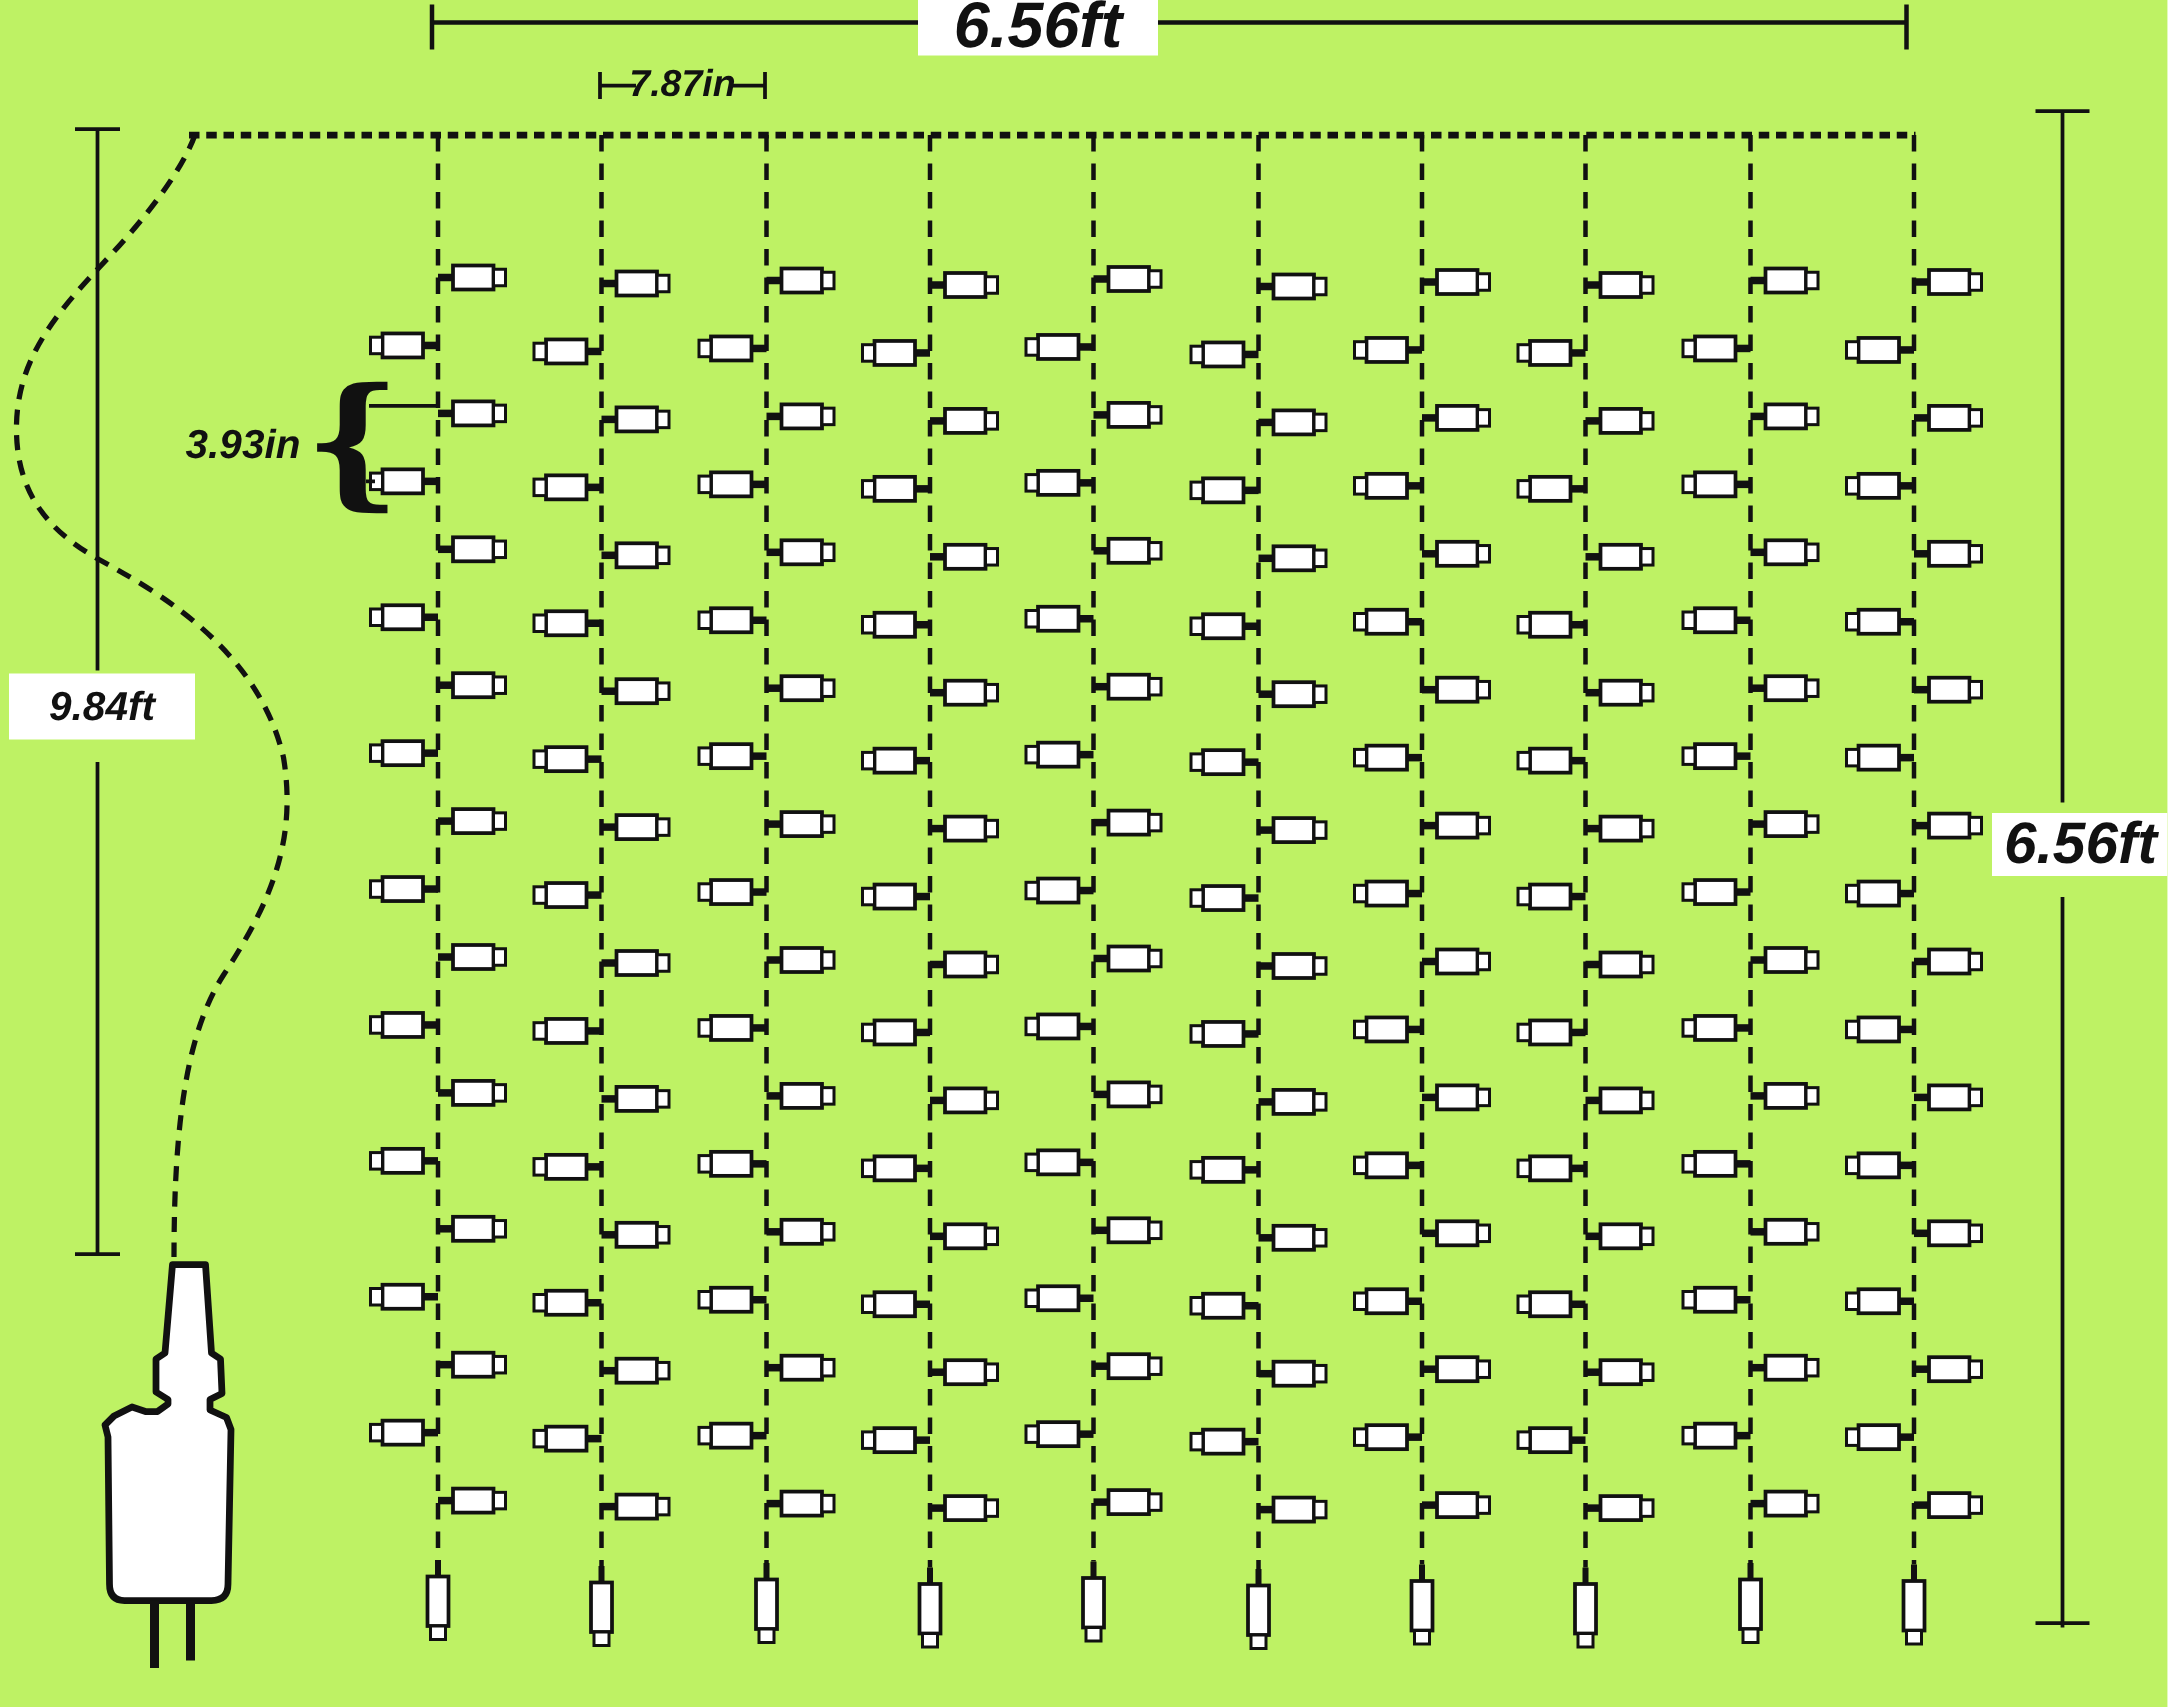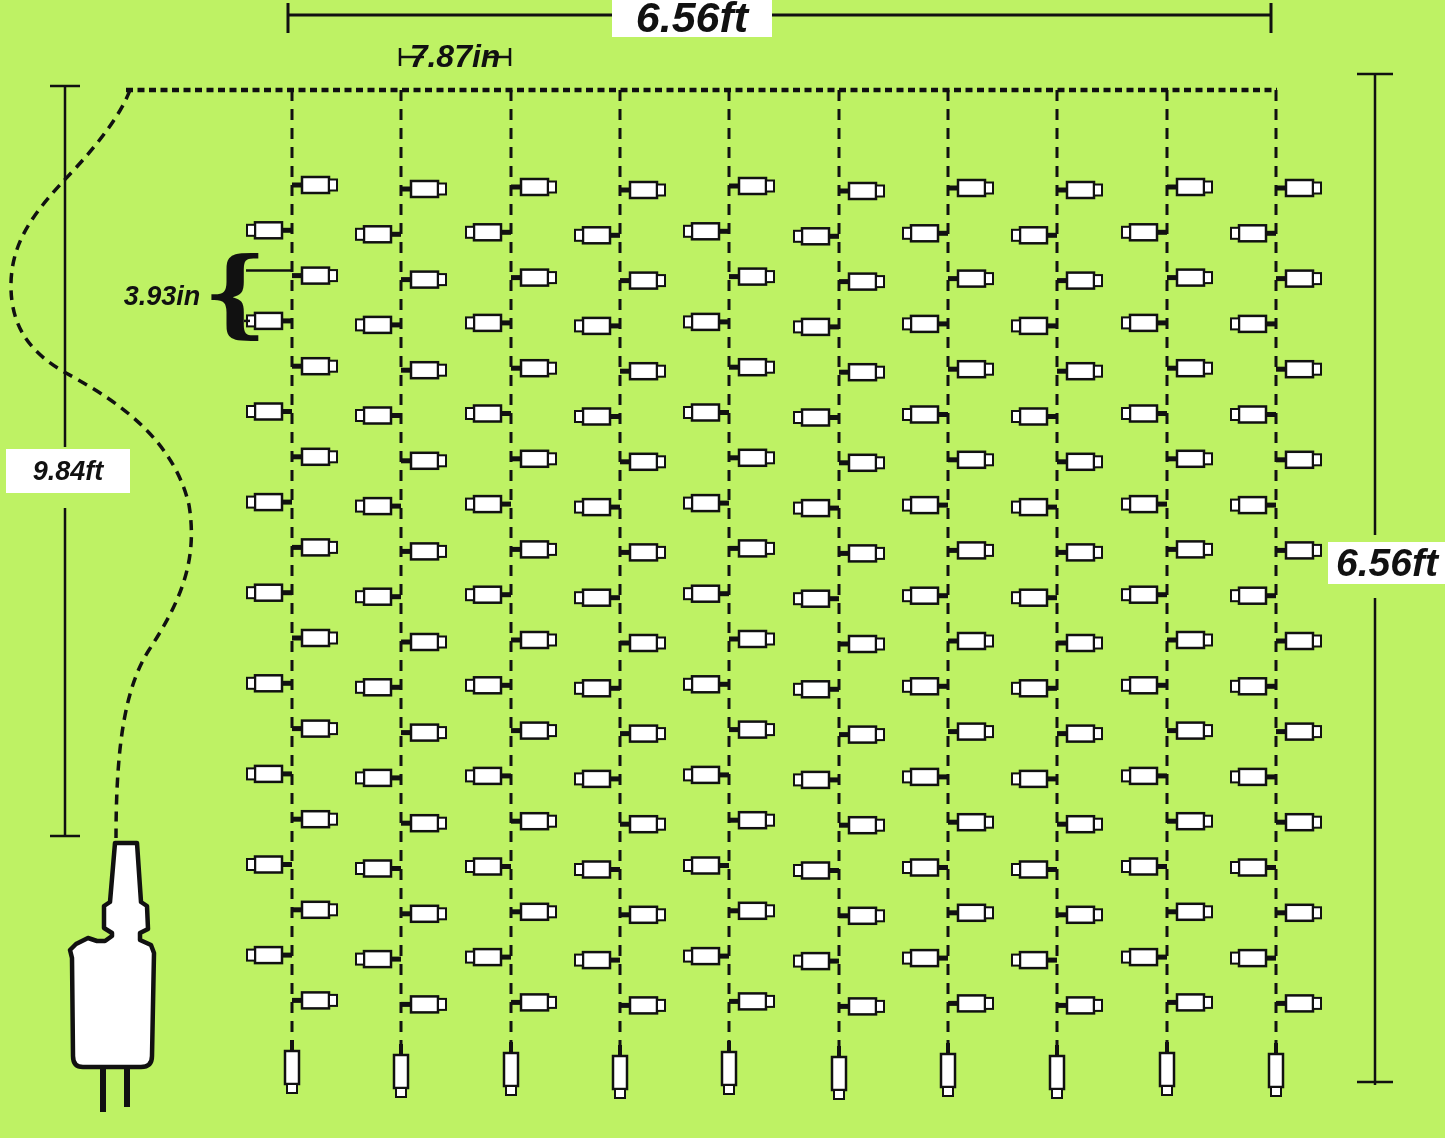--- a/index.html
+++ b/index.html
@@ -14,21 +14,21 @@
   .dim-label{
     position:absolute;
     color:#111111;
     font-style:italic;
     font-weight:bold;
     text-align:center;
     white-space:nowrap;
     background:#ffffff;
   }
   #label-top-width{left:612px;top:-3px;width:160px;font-size:43px;line-height:40px;}
-  #label-strand-spacing{left:398px;top:43px;width:114px;font-size:32px;line-height:26px;background:transparent;}
+  #label-strand-spacing{left:398px;top:43px;width:114px;font-size:25px;line-height:26px;background:transparent;}
   #label-light-spacing{left:120px;top:282px;width:84px;font-size:27px;line-height:28px;background:transparent;}
   #label-lead-wire{left:6px;top:449px;width:124px;font-size:27px;line-height:44px;}
   #label-drop-height{left:1328px;top:542px;width:118px;font-size:39px;line-height:42px;}
   #brace{
     position:absolute;
     left:203px;top:243px;
     width:52px;height:104px;
     color:#111111;
     font-family:"DejaVu Serif", serif;
     font-weight:bold;

